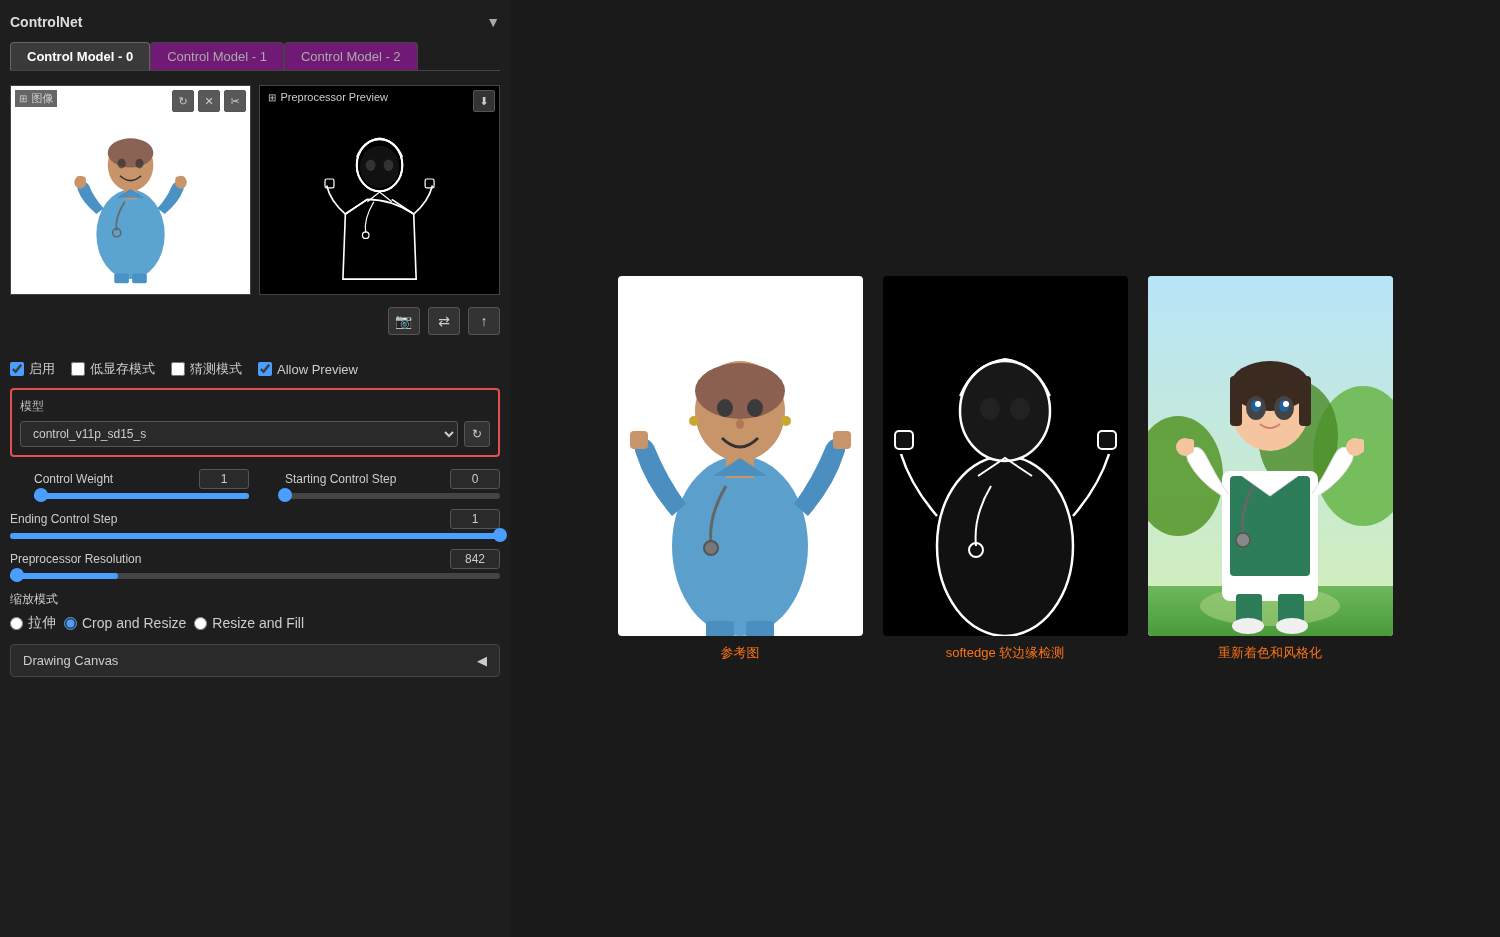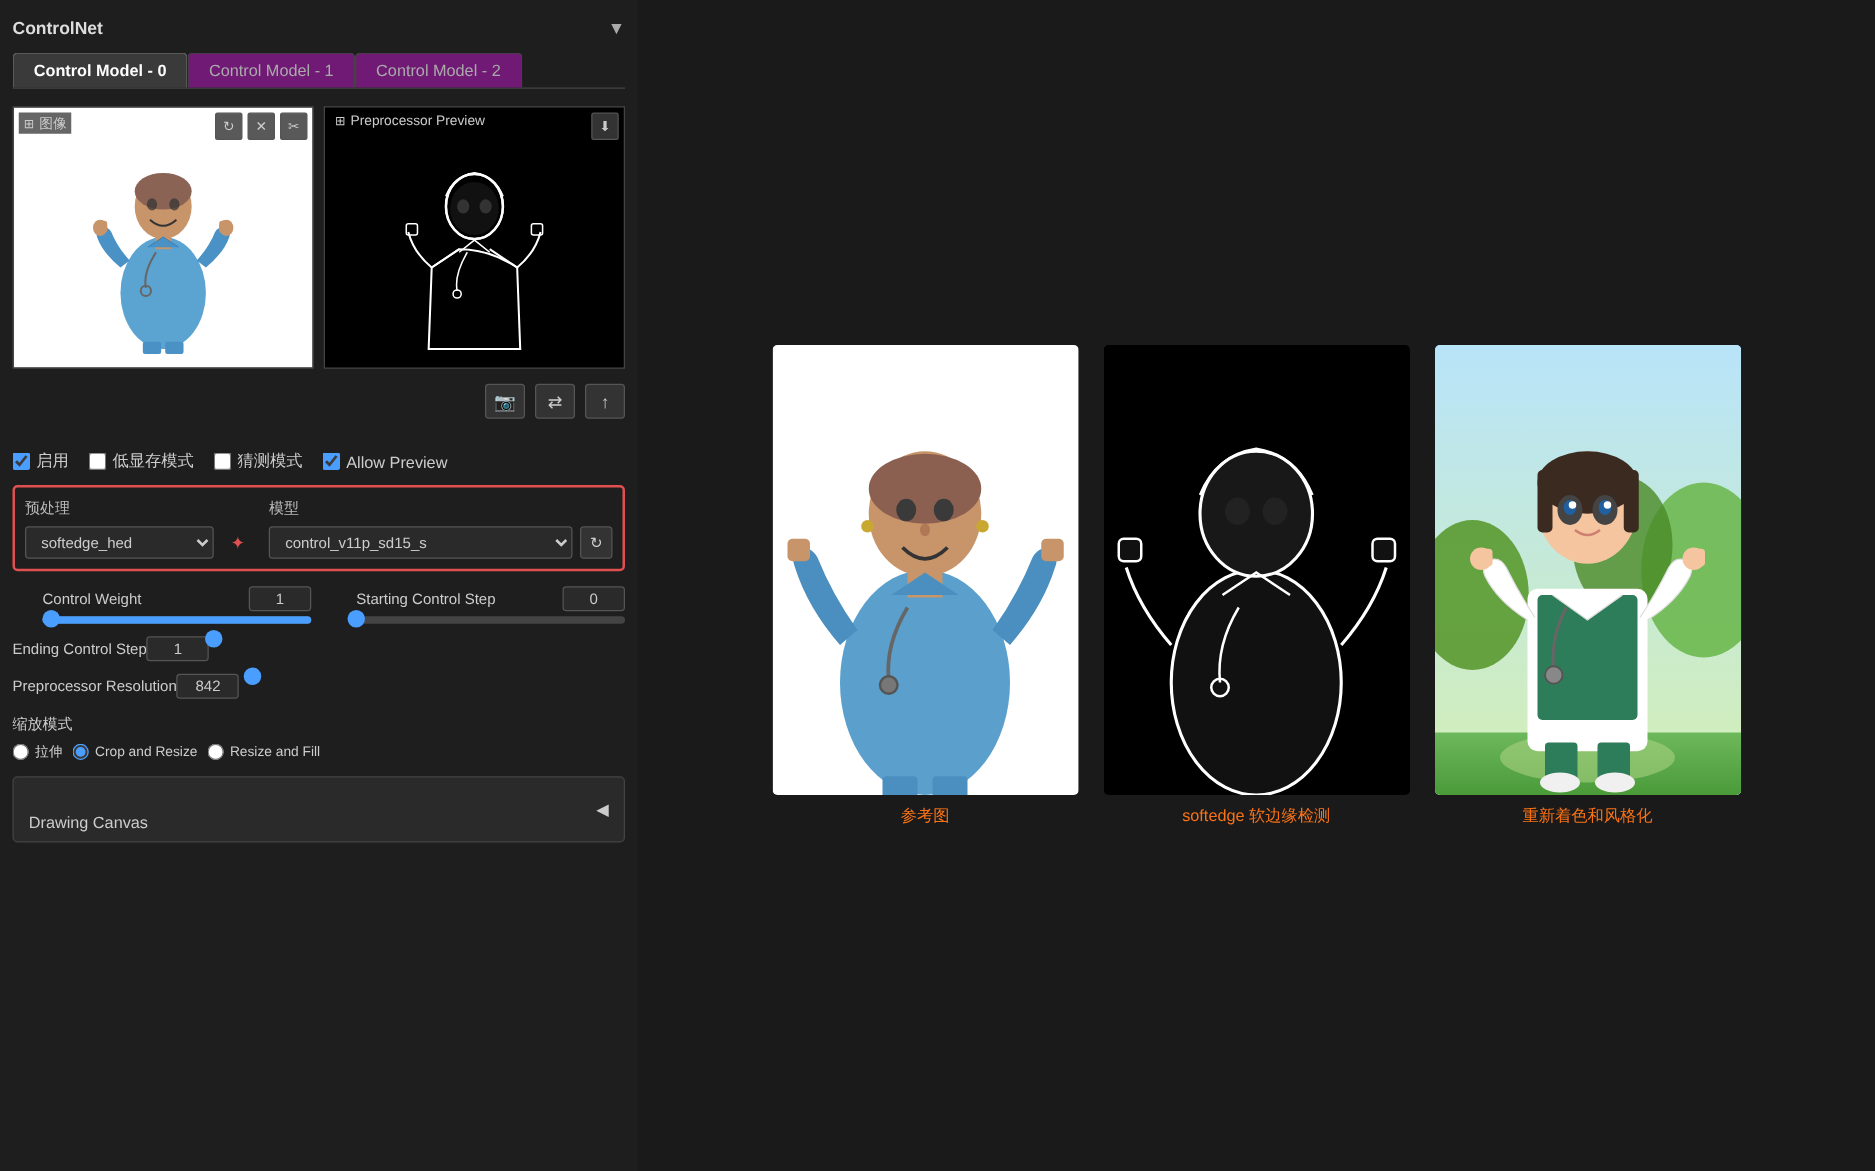--- a/index.html
+++ b/index.html
@@ -272,21 +272,21 @@
     
     .sliders-section {
       display: flex;
       flex-direction: column;
       gap: 10px;
       margin-top: 4px;
     }
 
     .slider-row {
       display: flex;
-      flex-direction: row;
+      flex-direction: column;
       gap: 4px;
     }
 
     .slider-header {
       display: flex;
       align-items: center;
       justify-content: space-between;
     }
 
     .slider-label {
@@ -328,41 +328,40 @@
       gap: 5px;
       cursor: pointer;
     }
 
     .radio-option input[type="radio"] {
       accent-color: #4a9eff;
     }
 
     .radio-option label {
       color: #ccc;
-      font-size: 11px;
+      font-size: 14px;
       cursor: pointer;
     }
 
     
     .drawing-canvas-row {
       display: flex;
       align-items: center;
       justify-content: space-between;
       background: #2a2a2a;
       border: 1px solid #444;
       border-radius: 4px;
       padding: 8px 12px;
       margin-top: 4px;
       cursor: pointer;
     }
 
     .drawing-canvas-label {
       color: #ccc;
       font-size: 13px;
-      margin-top: 20px;
     }
 
     
     .right-panel {
       flex: 1;
       padding: 20px;
       display: flex;
       flex-direction: column;
       align-items: center;
       justify-content: center;
@@ -571,29 +570,20 @@
       <label for="cb-guess">猜测模式</label>
     </div>
     <div class="checkbox-item">
       <input type="checkbox" id="cb-preview" checked="" style="">
       <label for="cb-preview">Allow Preview</label>
     </div>
   </div>
 
   <div class="preproc-model-section">
     <div class="preproc-model-row">
-      <div class="preproc-col">
-        <span class="field-label">预处理</span>
-        <div class="select-row">
-          <select class="dropdown">
-            <option>softedge_hed</option>
-          </select>
-          <span class="icon-btn red-star">✦</span>
-        </div>
-      </div>
       <div class="model-col">
         <span class="field-label">模型</span>
         <div class="select-row">
           <select class="dropdown">
             <option>control_v11p_sd15_s</option>
           </select>
           <div class="icon-btn">↻</div>
         </div>
       </div>
     </div>

